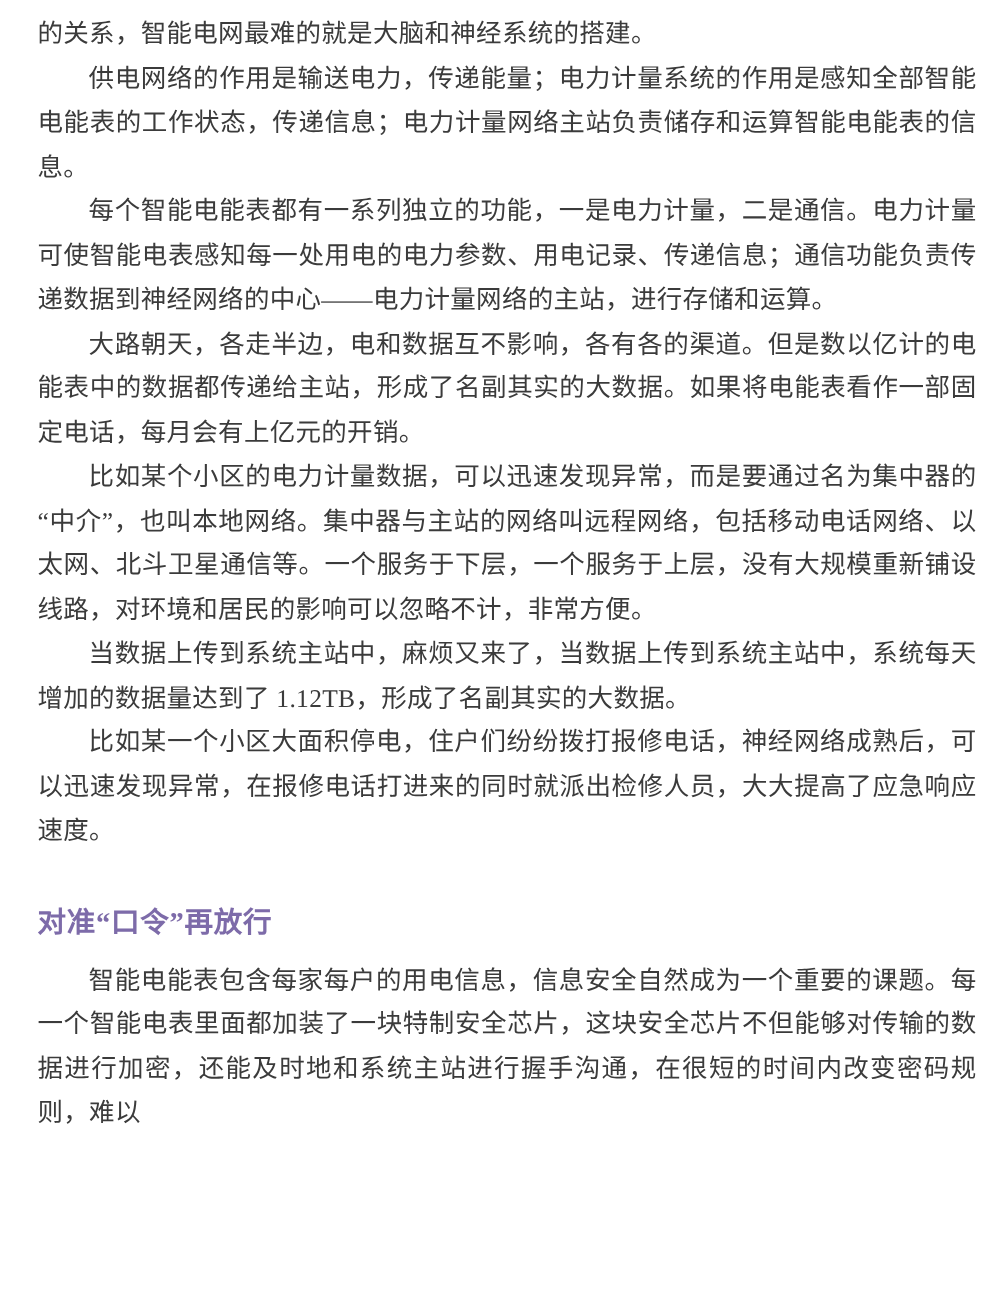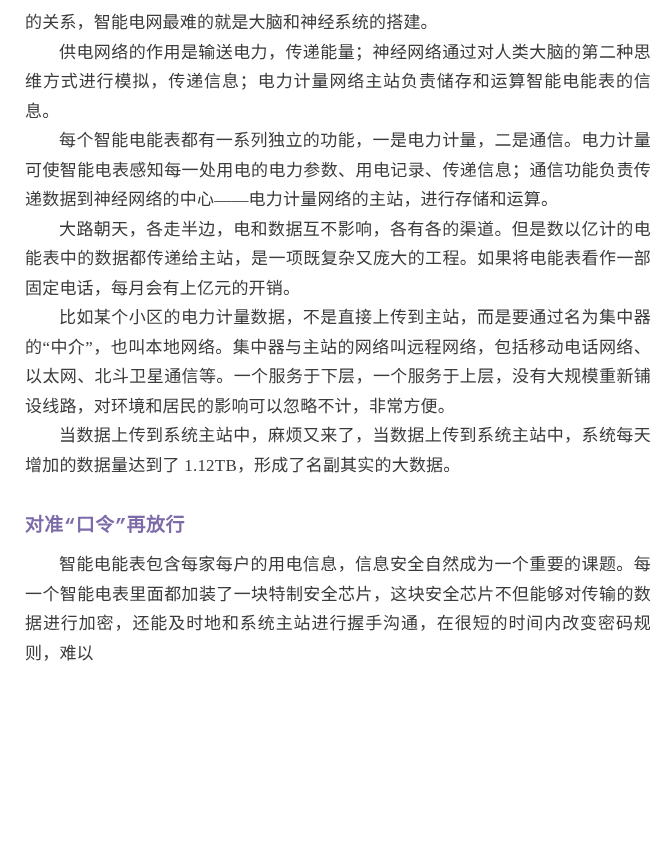--- a/index.html
+++ b/index.html
@@ -28,33 +28,34 @@
     text-justify:inter-ideograph;
     letter-spacing:0.2px;
   }
   .body-text p.indent{ text-indent:2em; }
   .section-heading{
     margin:33px 0 10px 0;
     font-size:19px;
     line-height:27px;
     font-weight:bold;
     color:var(--heading-color);
-    font-family:Liberation Mono, monospace;
+    font-family:Liberation Serif, serif;
     letter-spacing:0.5px;
   }
 </style>
 </head>
 <body>
 
 <div class="page">
   <div class="body-text">
     <p>的关系，智能电网最难的就是大脑和神经系统的搭建。</p>
-    <p class="indent">供电网络的作用是输送电力，传递能量；神经网络通过对人类大脑的第二种思维方式进行模拟，传递信息；电力计量网络主站负责储存和运算智能电能表的信息。</p>
+    <p class="indent">供电网络的作用是输送电力，传递能量；电力计量系统的作用是感知全部智能电能表的工作状态，传递信息；电力计量网络主站负责储存和运算智能电能表的信息。</p>
     <p class="indent">每个智能电能表都有一系列独立的功能，一是电力计量，二是通信。电力计量可使智能电表感知每一处用电的电力参数、用电记录、传递信息；通信功能负责传递数据到神经网络的中心——电力计量网络的主站，进行存储和运算。</p>
-    <p class="indent">大路朝天，各走半边，电和数据互不影响，各有各的渠道。但是数以亿计的电能表中的数据都传递给主站，是一项既复杂又庞大的工程。如果将电能表看作一部固定电话，每月会有上亿元的开销。</p>
-    <p class="indent">比如某个小区的电力计量数据，不是直接上传到主站，而是要通过名为集中器的“中介”，也叫本地网络。集中器与主站的网络叫远程网络，包括移动电话网络、以太网、北斗卫星通信等。一个服务于下层，一个服务于上层，没有大规模重新铺设线路，对环境和居民的影响可以忽略不计，非常方便。</p>
+    <p class="indent">大路朝天，各走半边，电和数据互不影响，各有各的渠道。但是数以亿计的电能表中的数据都传递给主站，形成了名副其实的大数据。如果将电能表看作一部固定电话，每月会有上亿元的开销。</p>
+    <p class="indent">比如某个小区的电力计量数据，可以迅速发现异常，而是要通过名为集中器的“中介”，也叫本地网络。集中器与主站的网络叫远程网络，包括移动电话网络、以太网、北斗卫星通信等。一个服务于下层，一个服务于上层，没有大规模重新铺设线路，对环境和居民的影响可以忽略不计，非常方便。</p>
     <p class="indent">当数据上传到系统主站中，麻烦又来了，当数据上传到系统主站中，系统每天增加的数据量达到了 1.12TB，形成了名副其实的大数据。</p>
+    <p class="indent">比如某一个小区大面积停电，住户们纷纷拨打报修电话，神经网络成熟后，可以迅速发现异常，在报修电话打进来的同时就派出检修人员，大大提高了应急响应速度。</p>
 
     <h2 class="section-heading">对准“口令”再放行</h2>
 
     <p class="indent">智能电能表包含每家每户的用电信息，信息安全自然成为一个重要的课题。每一个智能电表里面都加装了一块特制安全芯片，这块安全芯片不但能够对传输的数据进行加密，还能及时地和系统主站进行握手沟通，在很短的时间内改变密码规则，难以</p>
   </div>
 </div>
 
 </body></html>

